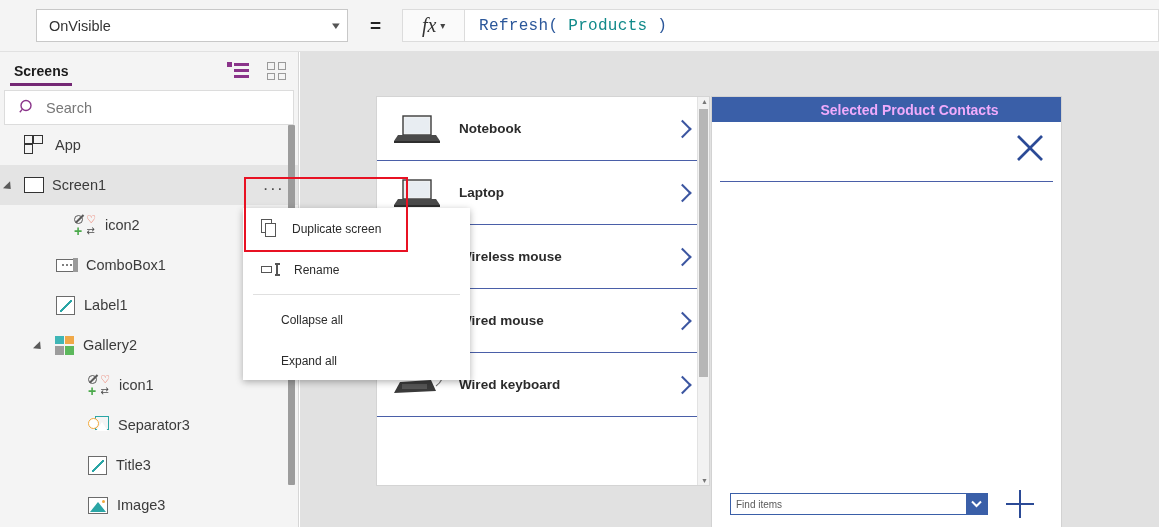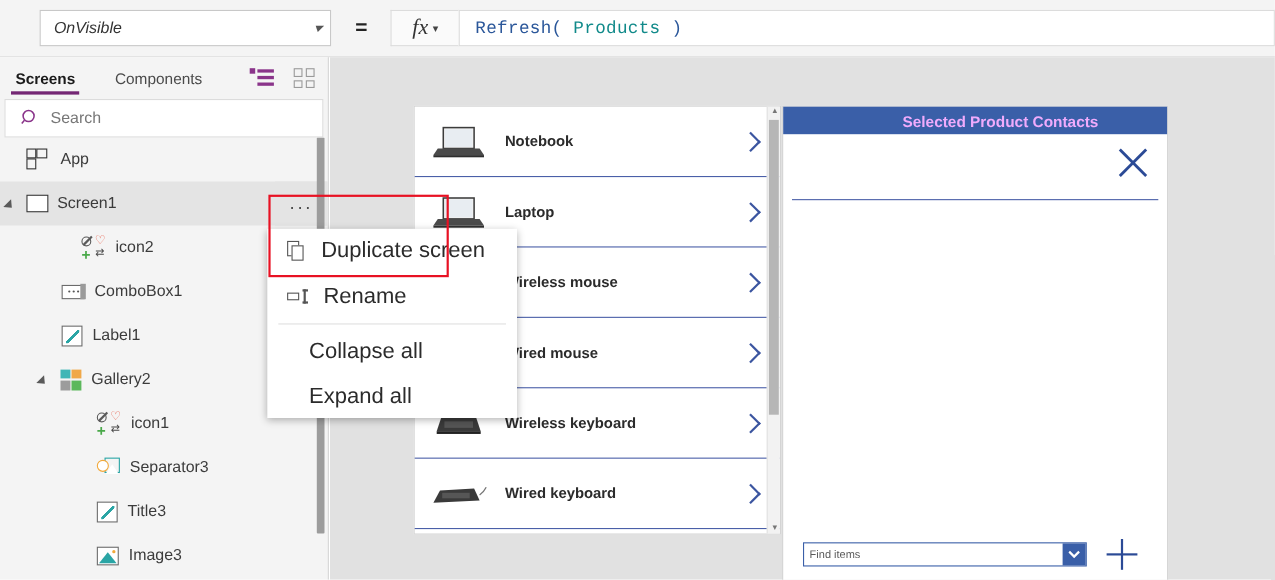--- a/index.html
+++ b/index.html
@@ -10,24 +10,24 @@
   }
   #app { position: relative; width: 1159px; height: 527px; }
 
   
   .formula-bar {
     position: absolute; left: 0; top: 0; width: 1159px; height: 52px;
     background: #f4f4f4; border-bottom: 1px solid #e1e1e1;
     display: flex; align-items: center;
   }
   .prop-select {
-    margin-left: 36px; width: 265px; height: 33px;
+    margin-left: 36px; width: 312px; height: 33px;
     background: #ffffff; border: 1px solid #c8c8c8;
     display: flex; align-items: center; padding: 0 8px 0 12px;
-    font-size: 14.5px; color: #333; justify-content: space-between; font-style: italic;
+    font-size: 14.5px; color: #333; justify-content: space-between;
   }
   .prop-select .chev { color: #555; font-size: 11px; transform: scaleX(1.4); }
   .equals { margin-left: 22px; font-size: 19px; font-weight: bold; color: #222; }
   .fx-box {
     margin-left: 21px; height: 33px; width: 62px;
     background: #fafafa; border: 1px solid #dcdcdc; border-right: none;
     display: flex; align-items: center; justify-content: center; gap: 4px;
   }
   .fx-glyph { font-family: "Liberation Serif", serif; font-style: italic; font-size: 20px; color: #333; }
   .fx-chev { font-size: 10px; color: #444; }
@@ -204,21 +204,21 @@
   .plus-btn::before { left: 50%; top: 0; width: 2.4px; height: 28px; margin-left: -1.2px; }
   .plus-btn::after { top: 50%; left: 0; height: 2.4px; width: 28px; margin-top: -1.2px; }
 
   
   .ctx {
     position: absolute; left: 243px; top: 208px; width: 227px; height: 172px;
     background: #ffffff; box-shadow: 0 2px 7px rgba(0,0,0,.30); z-index: 40;
   }
   .ctx-item {
     height: 41px; display: flex; align-items: center; gap: 14px;
-    padding-left: 18px; font-size: 20px; color: #2b2b2b;
+    padding-left: 18px; font-size: 12px; color: #2b2b2b;
   }
   .ctx-item.noicon { padding-left: 38px; }
   .ctx-sep { height: 1px; background: #e0e0e0; margin: 4px 10px; }
   .ico-dup { width: 17px; height: 19px; position: relative; }
   .ico-dup i { position: absolute; border: 1.4px solid #555; background: #fff; }
   .ico-dup i:nth-child(1) { left: 0; top: 0; width: 11px; height: 14px; }
   .ico-dup i:nth-child(2) { left: 4px; top: 4px; width: 11px; height: 14px; }
   .ico-ren { width: 19px; height: 13px; position: relative; }
   .ico-ren i:nth-child(1) { position:absolute; left:0; top:3px; width: 11px; height: 7px; border: 1.5px solid #555; background: #fff; }
   .ico-ren i:nth-child(2) { position:absolute; right:2px; top:0; width: 1.6px; height: 13px; background: #555; }
@@ -252,21 +252,20 @@
       <span class="tok-tbl">Products</span>
       <span>&nbsp;</span>
       <span class="tok-p">)</span>
     </div>
   </div>
 
   <div class="sidebar">
 
     <div class="tabs">
       <div class="tab screens">Screens</div>
-      <div class="tab components">Components</div>
       <div class="view-icons">
         <div class="icon-tree">
             <i></i>
             <i></i>
             <i></i>
             <i></i>
           </div>
         <div class="icon-grid">
             <span></span>
             <span></span>
@@ -415,31 +414,20 @@
         <span class="prod-img">
           <svg width="52" height="38" viewBox="0 0 52 38">
               <ellipse cx="26" cy="21" rx="11" ry="14" fill="#3a3a3a"></ellipse>
               <path d="M26 7 C26 2, 38 3, 40 1" stroke="#777" stroke-width="1.2" fill="none"></path>
             </svg>
         </span>
         <span class="prod-name">Wired mouse</span>
         <span class="chev-r"></span>
       </div>
 
-      <div class="grow">
-        <span class="prod-img">
-          <svg width="52" height="38" viewBox="0 0 52 38">
-              <path d="M6 26 L10 14 L42 14 L46 26 Z" fill="#3a3a3a"></path>
-              <rect x="13" y="17" width="26" height="6" fill="#555"></rect>
-              <rect x="6" y="26" width="40" height="2.5" fill="#222"></rect>
-            </svg>
-        </span>
-        <span class="prod-name">Wireless keyboard</span>
-        <span class="chev-r"></span>
-      </div>
 
       <div class="grow">
         <span class="prod-img">
           <svg width="52" height="38" viewBox="0 0 52 38">
               <path d="M3 27 L9 16 L40 14 L45 25 Z" fill="#3a3a3a"></path>
               <rect x="11" y="18" width="25" height="5" fill="#565656"></rect>
               <path d="M45 20 C48 18, 50 15, 51 13" stroke="#777" stroke-width="1.2" fill="none"></path>
             </svg>
         </span>
         <span class="prod-name">Wired keyboard</span>

